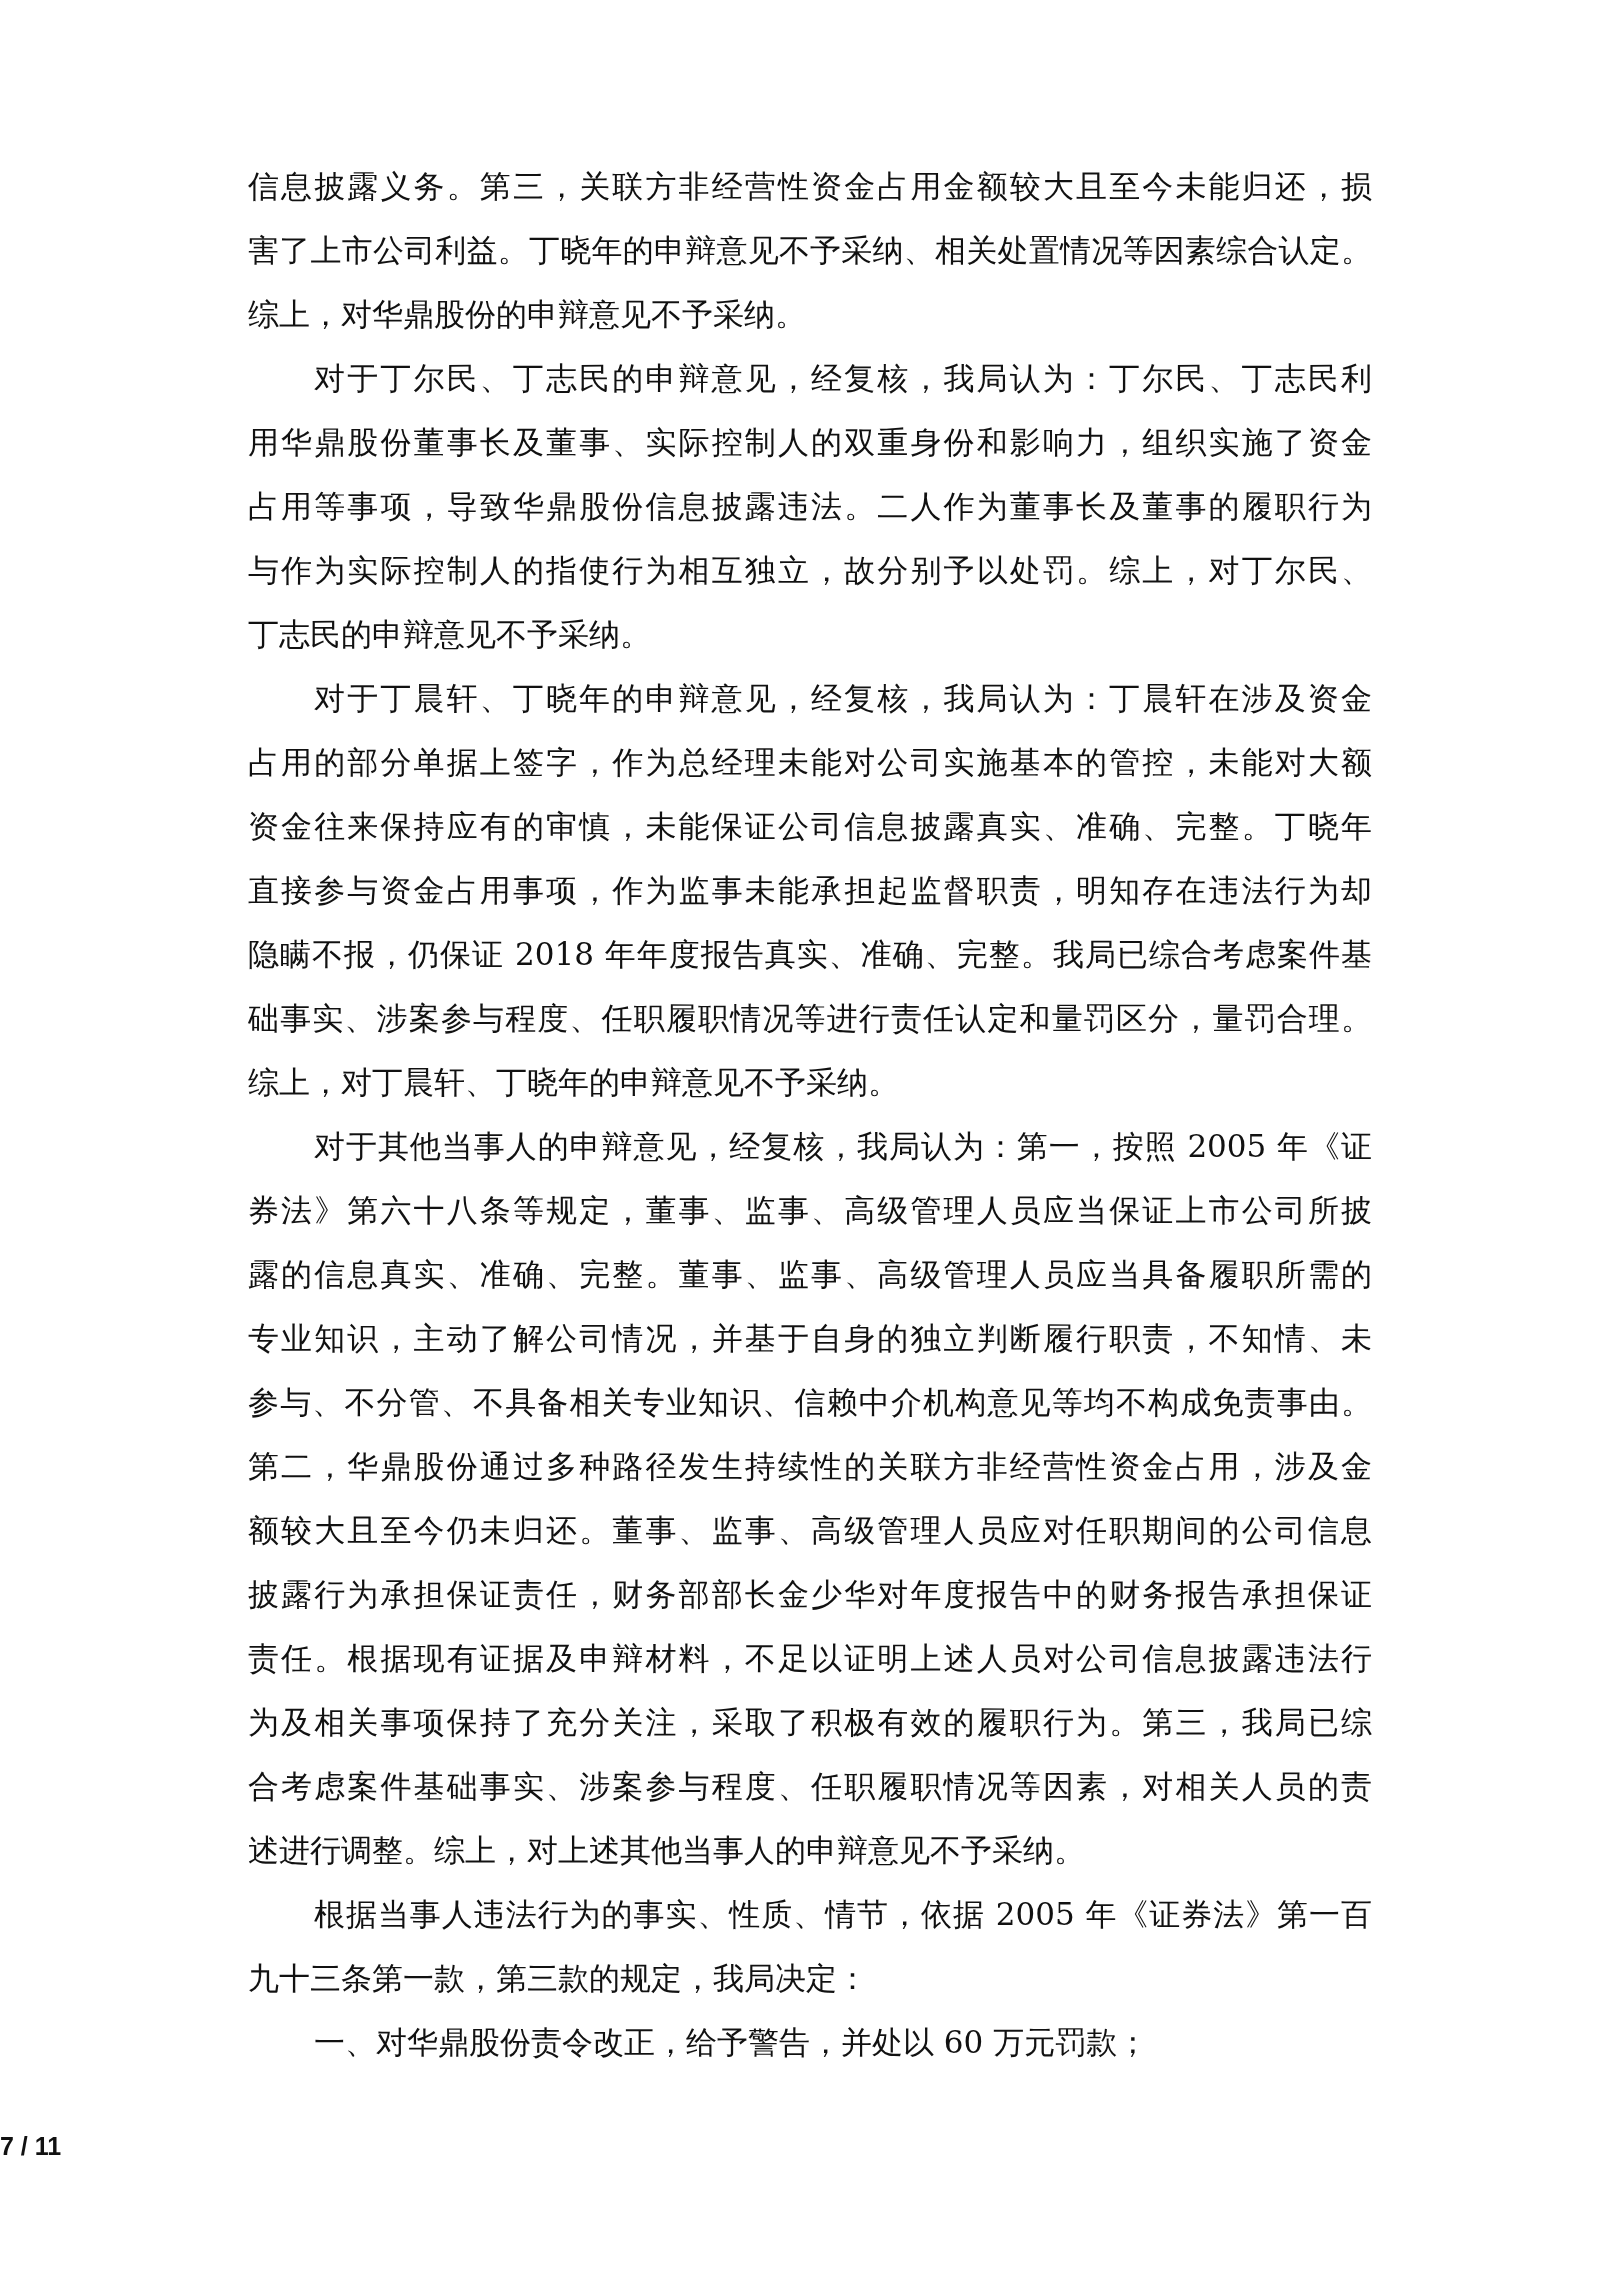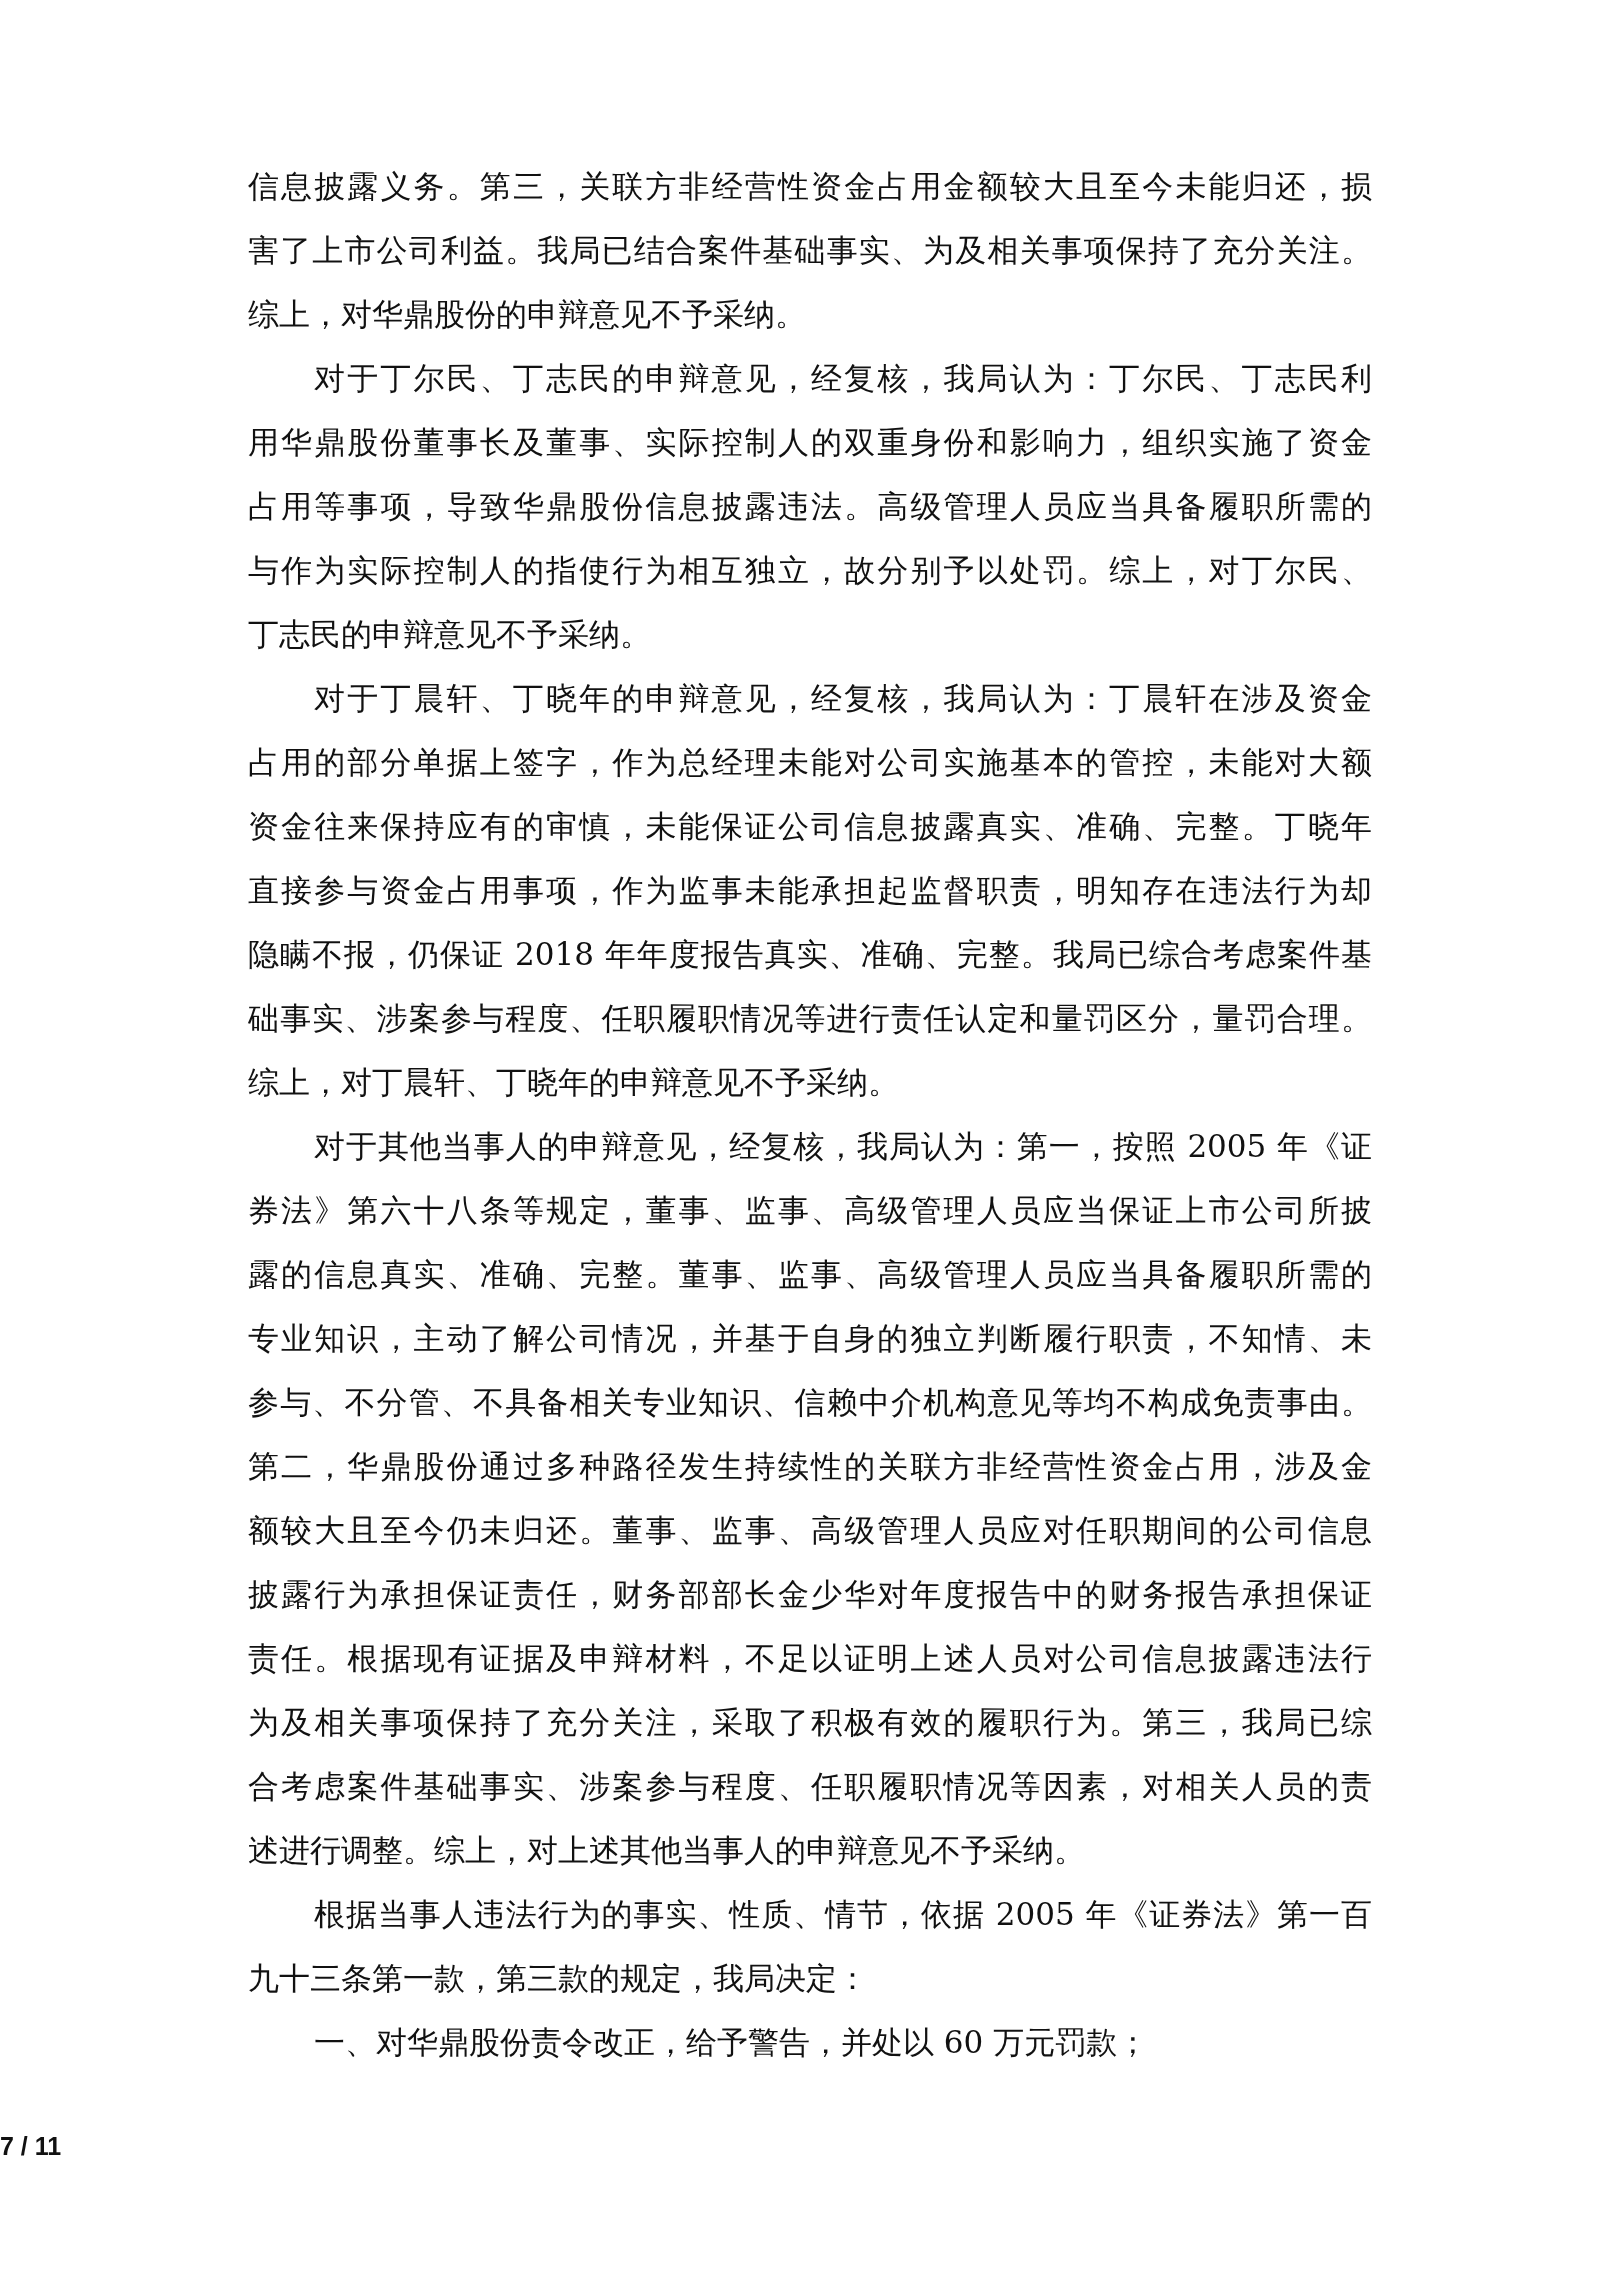--- a/index.html
+++ b/index.html
@@ -55,25 +55,25 @@
       font-size: 25px;
       color: #111111;
     }
   </style>
 </head>
 <body>
 
 <div class="page">
   <div class="body-text">
     <span class="line">信息披露义务。第三，关联方非经营性资金占用金额较大且至今未能归还，损</span>
-    <span class="line">害了上市公司利益。我局已结合案件基础事实、为及相关事项保持了充分关注。</span>
+    <span class="line">害了上市公司利益。丁晓年的申辩意见不予采纳、相关处置情况等因素综合认定。</span>
     <span class="line last">综上，对华鼎股份的申辩意见不予采纳。</span>
     <span class="line indent">对于丁尔民、丁志民的申辩意见，经复核，我局认为：丁尔民、丁志民利</span>
     <span class="line">用华鼎股份董事长及董事、实际控制人的双重身份和影响力，组织实施了资金</span>
-    <span class="line">占用等事项，导致华鼎股份信息披露违法。高级管理人员应当具备履职所需的</span>
+    <span class="line">占用等事项，导致华鼎股份信息披露违法。二人作为董事长及董事的履职行为</span>
     <span class="line">与作为实际控制人的指使行为相互独立，故分别予以处罚。综上，对丁尔民、</span>
     <span class="line last">丁志民的申辩意见不予采纳。</span>
     <span class="line indent">对于丁晨轩、丁晓年的申辩意见，经复核，我局认为：丁晨轩在涉及资金</span>
     <span class="line">占用的部分单据上签字，作为总经理未能对公司实施基本的管控，未能对大额</span>
     <span class="line">资金往来保持应有的审慎，未能保证公司信息披露真实、准确、完整。丁晓年</span>
     <span class="line">直接参与资金占用事项，作为监事未能承担起监督职责，明知存在违法行为却</span>
     <span class="line">隐瞒不报，仍保证 2018 年年度报告真实、准确、完整。我局已综合考虑案件基</span>
     <span class="line">础事实、涉案参与程度、任职履职情况等进行责任认定和量罚区分，量罚合理。</span>
     <span class="line last">综上，对丁晨轩、丁晓年的申辩意见不予采纳。</span>
     <span class="line indent">对于其他当事人的申辩意见，经复核，我局认为：第一，按照 2005 年《证</span>

